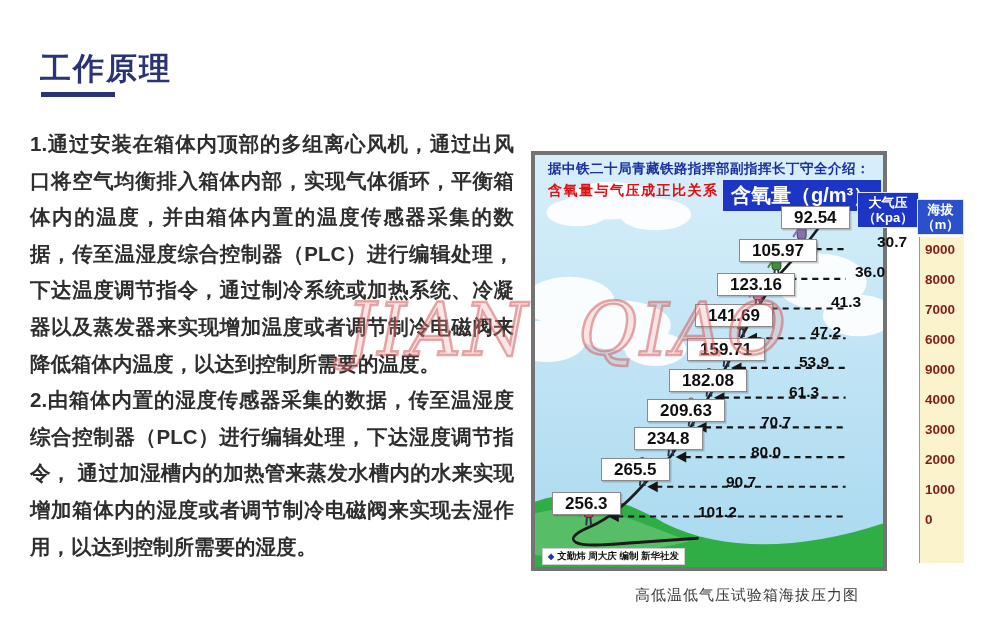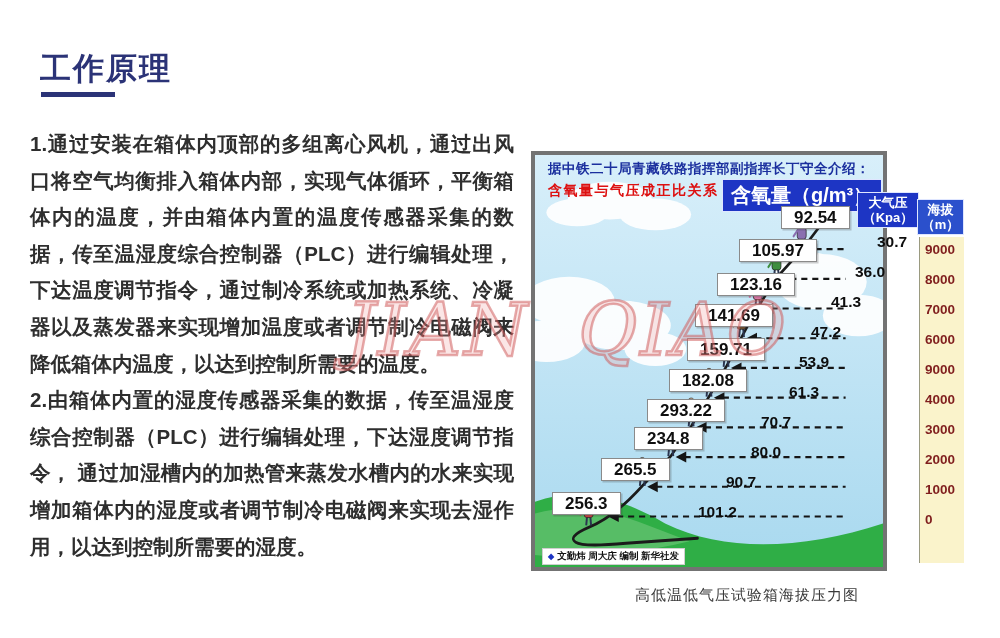--- a/index.html
+++ b/index.html
@@ -219,21 +219,21 @@
     <span class="layer alt-label" style="top:297px">2000</span>
     <span class="layer alt-label" style="top:327px">1000</span>
     <span class="layer alt-label" style="top:357px">0</span>
 
     <span class="layer oxy-box" style="left:246px;top:51px">92.54</span>
     <span class="layer oxy-box" style="left:204px;top:84px">105.97</span>
     <span class="layer oxy-box" style="left:182px;top:118px">123.16</span>
     <span class="layer oxy-box" style="left:160px;top:149px">141.69</span>
     <span class="layer oxy-box" style="left:152px;top:183px">159.71</span>
     <span class="layer oxy-box" style="left:134px;top:214px">182.08</span>
-    <span class="layer oxy-box" style="left:112px;top:244px">293.22</span>
+    <span class="layer oxy-box" style="left:112px;top:244px">209.63</span>
     <span class="layer oxy-box" style="left:99px;top:272px">234.8</span>
     <span class="layer oxy-box" style="left:66px;top:303px">265.5</span>
     <span class="layer oxy-box" style="left:17px;top:337px">256.3</span>
 
     <span class="layer pres-label" style="left:342px;top:78px">30.7</span>
     <span class="layer pres-label" style="left:320px;top:108px">36.0</span>
     <span class="layer pres-label" style="left:296px;top:138px">41.3</span>
     <span class="layer pres-label" style="left:276px;top:168px">47.2</span>
     <span class="layer pres-label" style="left:264px;top:198px">53.9</span>
     <span class="layer pres-label" style="left:254px;top:228px">61.3</span>

